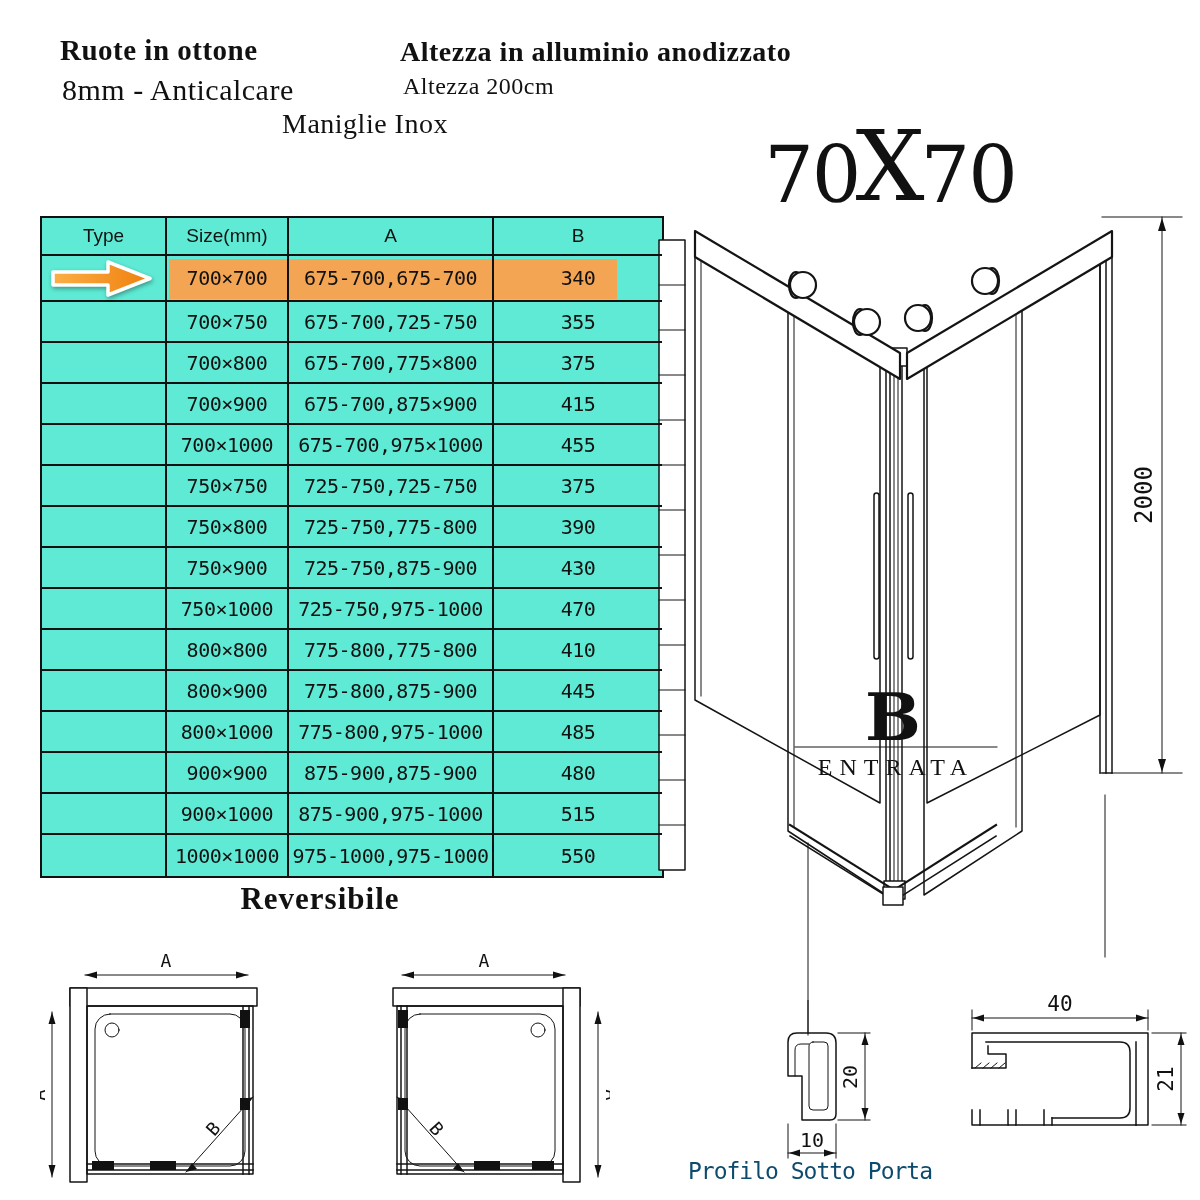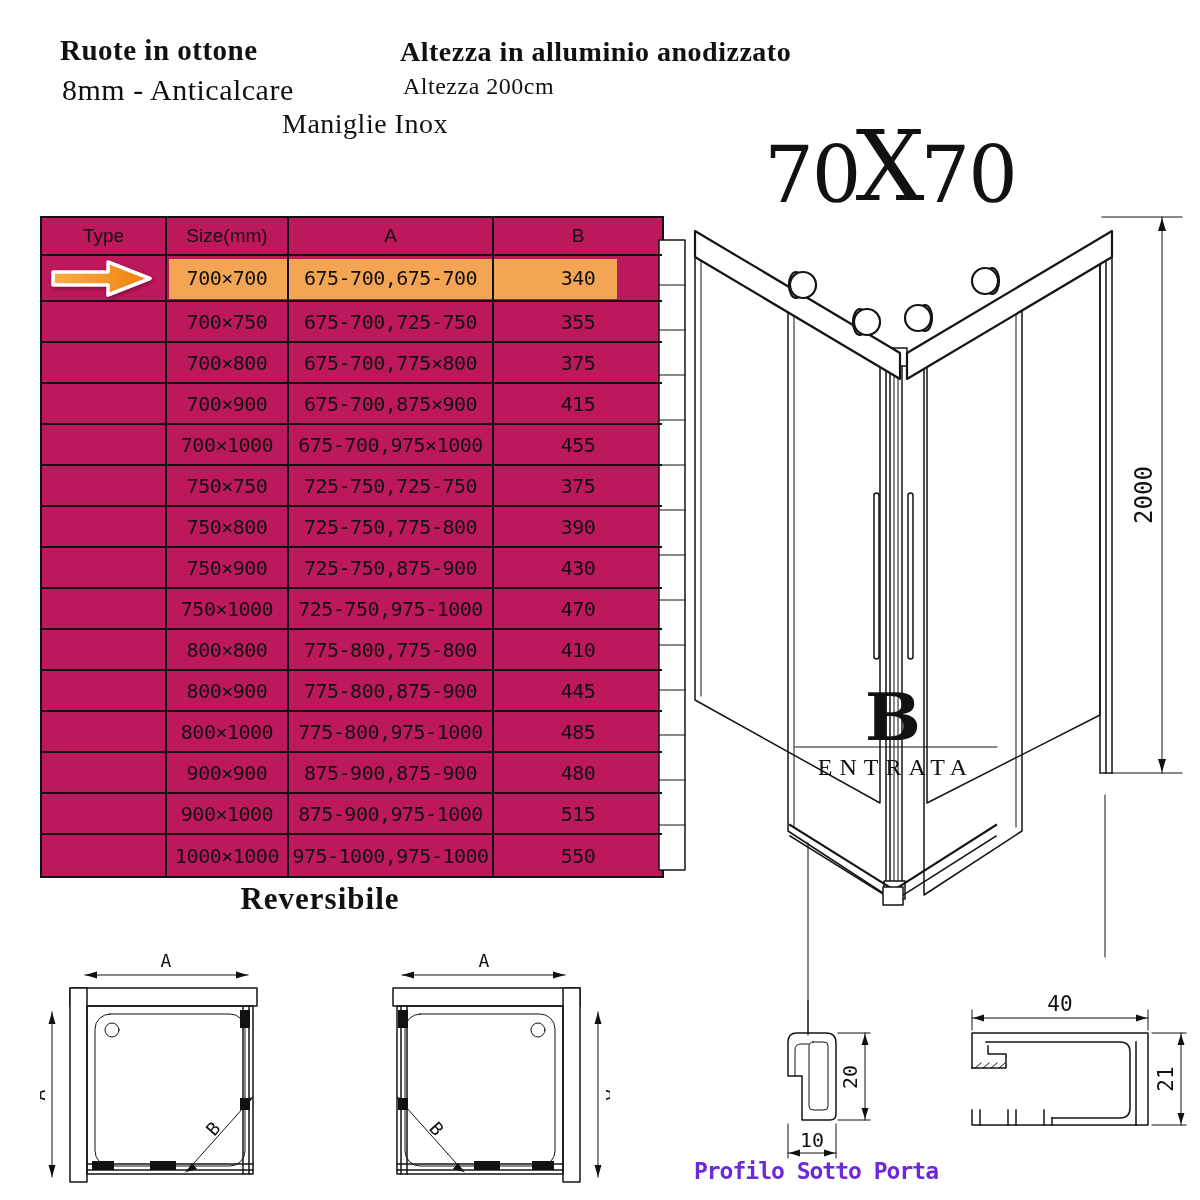--- a/index.html
+++ b/index.html
@@ -10,38 +10,38 @@
   .serif{font-family:"Liberation Serif",serif;}
   
   .h-line{white-space:nowrap;letter-spacing:.5px;}
   
   #bigtitle{left:735px;top:126px;width:310px;display:flex;align-items:flex-end;justify-content:center;
             font-family:"DejaVu Serif",serif;font-weight:400;line-height:.85;}
   #bigtitle .t70{font-size:78px;letter-spacing:-2px;}
   #bigtitle .tx{font-size:97px;margin:0 -4px;}
   
   #sizetable{left:40px;top:216px;display:grid;grid-template-columns:125px 122px 205px 168px;
-             grid-template-rows:38px 46px repeat(14,41px);border:2.5px solid #111;background:#be185d;}
+             grid-template-rows:38px 46px repeat(14,41px);border:2.5px solid #111;background:#5eead4;}
   #sizetable .cell{position:relative;z-index:1;display:flex;align-items:center;justify-content:center;
              border-right:2px solid #111;border-bottom:2px solid #111;box-sizing:border-box;
              font-family:"DejaVu Sans Mono",monospace;font-size:20px;letter-spacing:-.5px;white-space:nowrap;}
   #sizetable .th{font-family:"Liberation Sans",sans-serif;font-size:19px;letter-spacing:0;}
   #sizetable .c-last{border-right:none;}
   #sizetable .r-last{border-bottom:none;}
   #hlband{position:absolute;z-index:0;left:127px;top:41px;width:448px;height:40px;}
   #hlarrow{position:absolute;z-index:2;left:4px;top:40px;filter:drop-shadow(1px 2px 2px rgba(0,0,0,.35));}
   
   svg .ln{stroke:#141414;fill:none;stroke-width:1.5;stroke-linejoin:round;stroke-linecap:square;}
   svg .thin{stroke-width:1px;}
   svg .thk{stroke-width:2.2px;}
   svg .fw{fill:#fff;}
   svg .blk{fill:#111;stroke:none;}
   svg .dtxt{font-family:"DejaVu Sans Mono",monospace;fill:#111;}
   
-  .cadlbl{font-family:"DejaVu Sans Mono",monospace;font-weight:700;color:#6d28d9;text-align:right;white-space:nowrap;}
+  .cadlbl{font-family:"DejaVu Sans Mono",monospace;font-weight:400;color:#0c4a6e;text-align:center;white-space:nowrap;}
 </style>
 </head>
 <body>
 
 <div id="stage">
 
   <div class="abs h-line sansb" style="left:60px;top:34px;font-size:29px;">Ruote in ottone</div>
   <div class="abs h-line serif" style="left:62px;top:73px;font-size:30px;">8mm - Anticalcare</div>
   <div class="abs h-line serif" style="left:282px;top:108px;font-size:28px;text-align:center;">Maniglie Inox</div>
   <div class="abs h-line sansb" style="left:400px;top:36px;font-size:28px;">Altezza in alluminio anodizzato</div>

